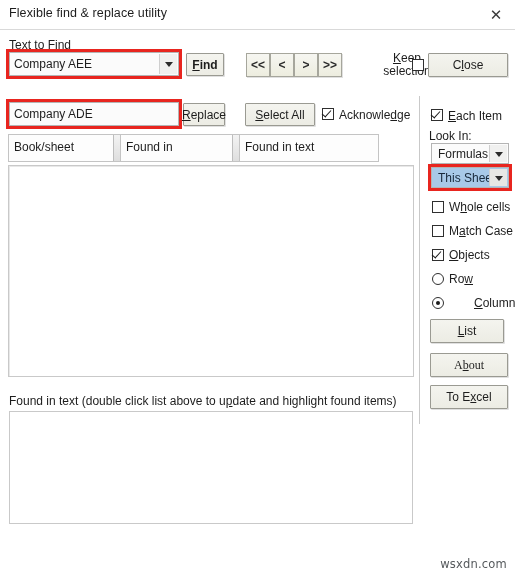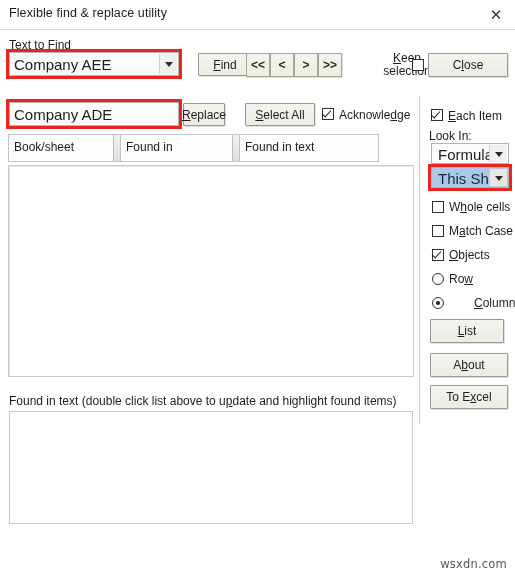--- a/index.html
+++ b/index.html
@@ -54,21 +54,21 @@
     color: #1d1d1d;
     white-space: nowrap;
   }
   .u { text-decoration: underline; }
   
   .combo, .textbox {
     position: absolute;
     background: #fbfbfb;
     border: 1px solid #b4b4b4;
     box-sizing: border-box;
-    font-size: 15px;
+    font-size: 12px;
     color: #1d1d1d;
   }
   .combo .val, .textbox .val {
     position: absolute;
     left: 4px; top: 50%;
     transform: translateY(-50%);
     white-space: nowrap;
     overflow: hidden;
   }
   .combo .arrowbox {
@@ -237,21 +237,21 @@
   <div class="lbl" style="left:9px; top:38px;">
     <span class="u">T</span><span>ext to Find</span>
   </div>
 
   <div class="combo" style="left:9px; top:52px; width:170px; height:24px;">
     <span class="val">Company AEE</span>
     <span class="arrowbox"></span>
   </div>
   <div class="redbox" style="left:6px; top:49px; width:176px; height:30px;"></div>
 
-  <div class="btn" style="left:198px; top:53px; width:54px; height:23px;">
+  <div class="btn" style="left:186px; top:53px; width:38px; height:23px;font-weight:bold;">
     <span><span class="u">F</span>ind</span>
   </div>
 
   <div class="navbtn" style="left:246px; top:53px; width:24px; height:24px;">&lt;&lt;</div>
   <div class="navbtn" style="left:270px; top:53px; width:24px; height:24px;">&lt;</div>
   <div class="navbtn" style="left:294px; top:53px; width:24px; height:24px;">&gt;</div>
   <div class="navbtn" style="left:318px; top:53px; width:24px; height:24px;">&gt;&gt;</div>
 
   <div class="lbl" style="left:379px; top:52px; text-align:center; width:56px; line-height:13px; white-space:normal;">
     <span class="u">K</span><span>eep</span><br>
@@ -347,21 +347,21 @@
   </div>
 
   <div class="rad on" style="left:432px; top:297px;"></div>
   <div class="lbl" style="left:449px; top:296px;margin-left:25px;">
     <span class="u">C</span><span>olumn</span>
   </div>
 
   <div class="btn" style="left:430px; top:319px; width:74px; height:24px;">
     <span><span class="u">L</span>ist</span>
   </div>
-  <div class="btn" style="left:430px; top:353px; width:78px; height:24px;">
+  <div class="btn" style="left:430px; top:353px; width:78px; height:24px;font-family:Liberation Serif, serif;">
     <span>A<span class="u">b</span>out</span>
   </div>
   <div class="btn" style="left:430px; top:385px; width:78px; height:24px;">
     <span>To E<span class="u">x</span>cel</span>
   </div>
 
   <div id="watermark">wsxdn.com</div>
 
 </div>
 

